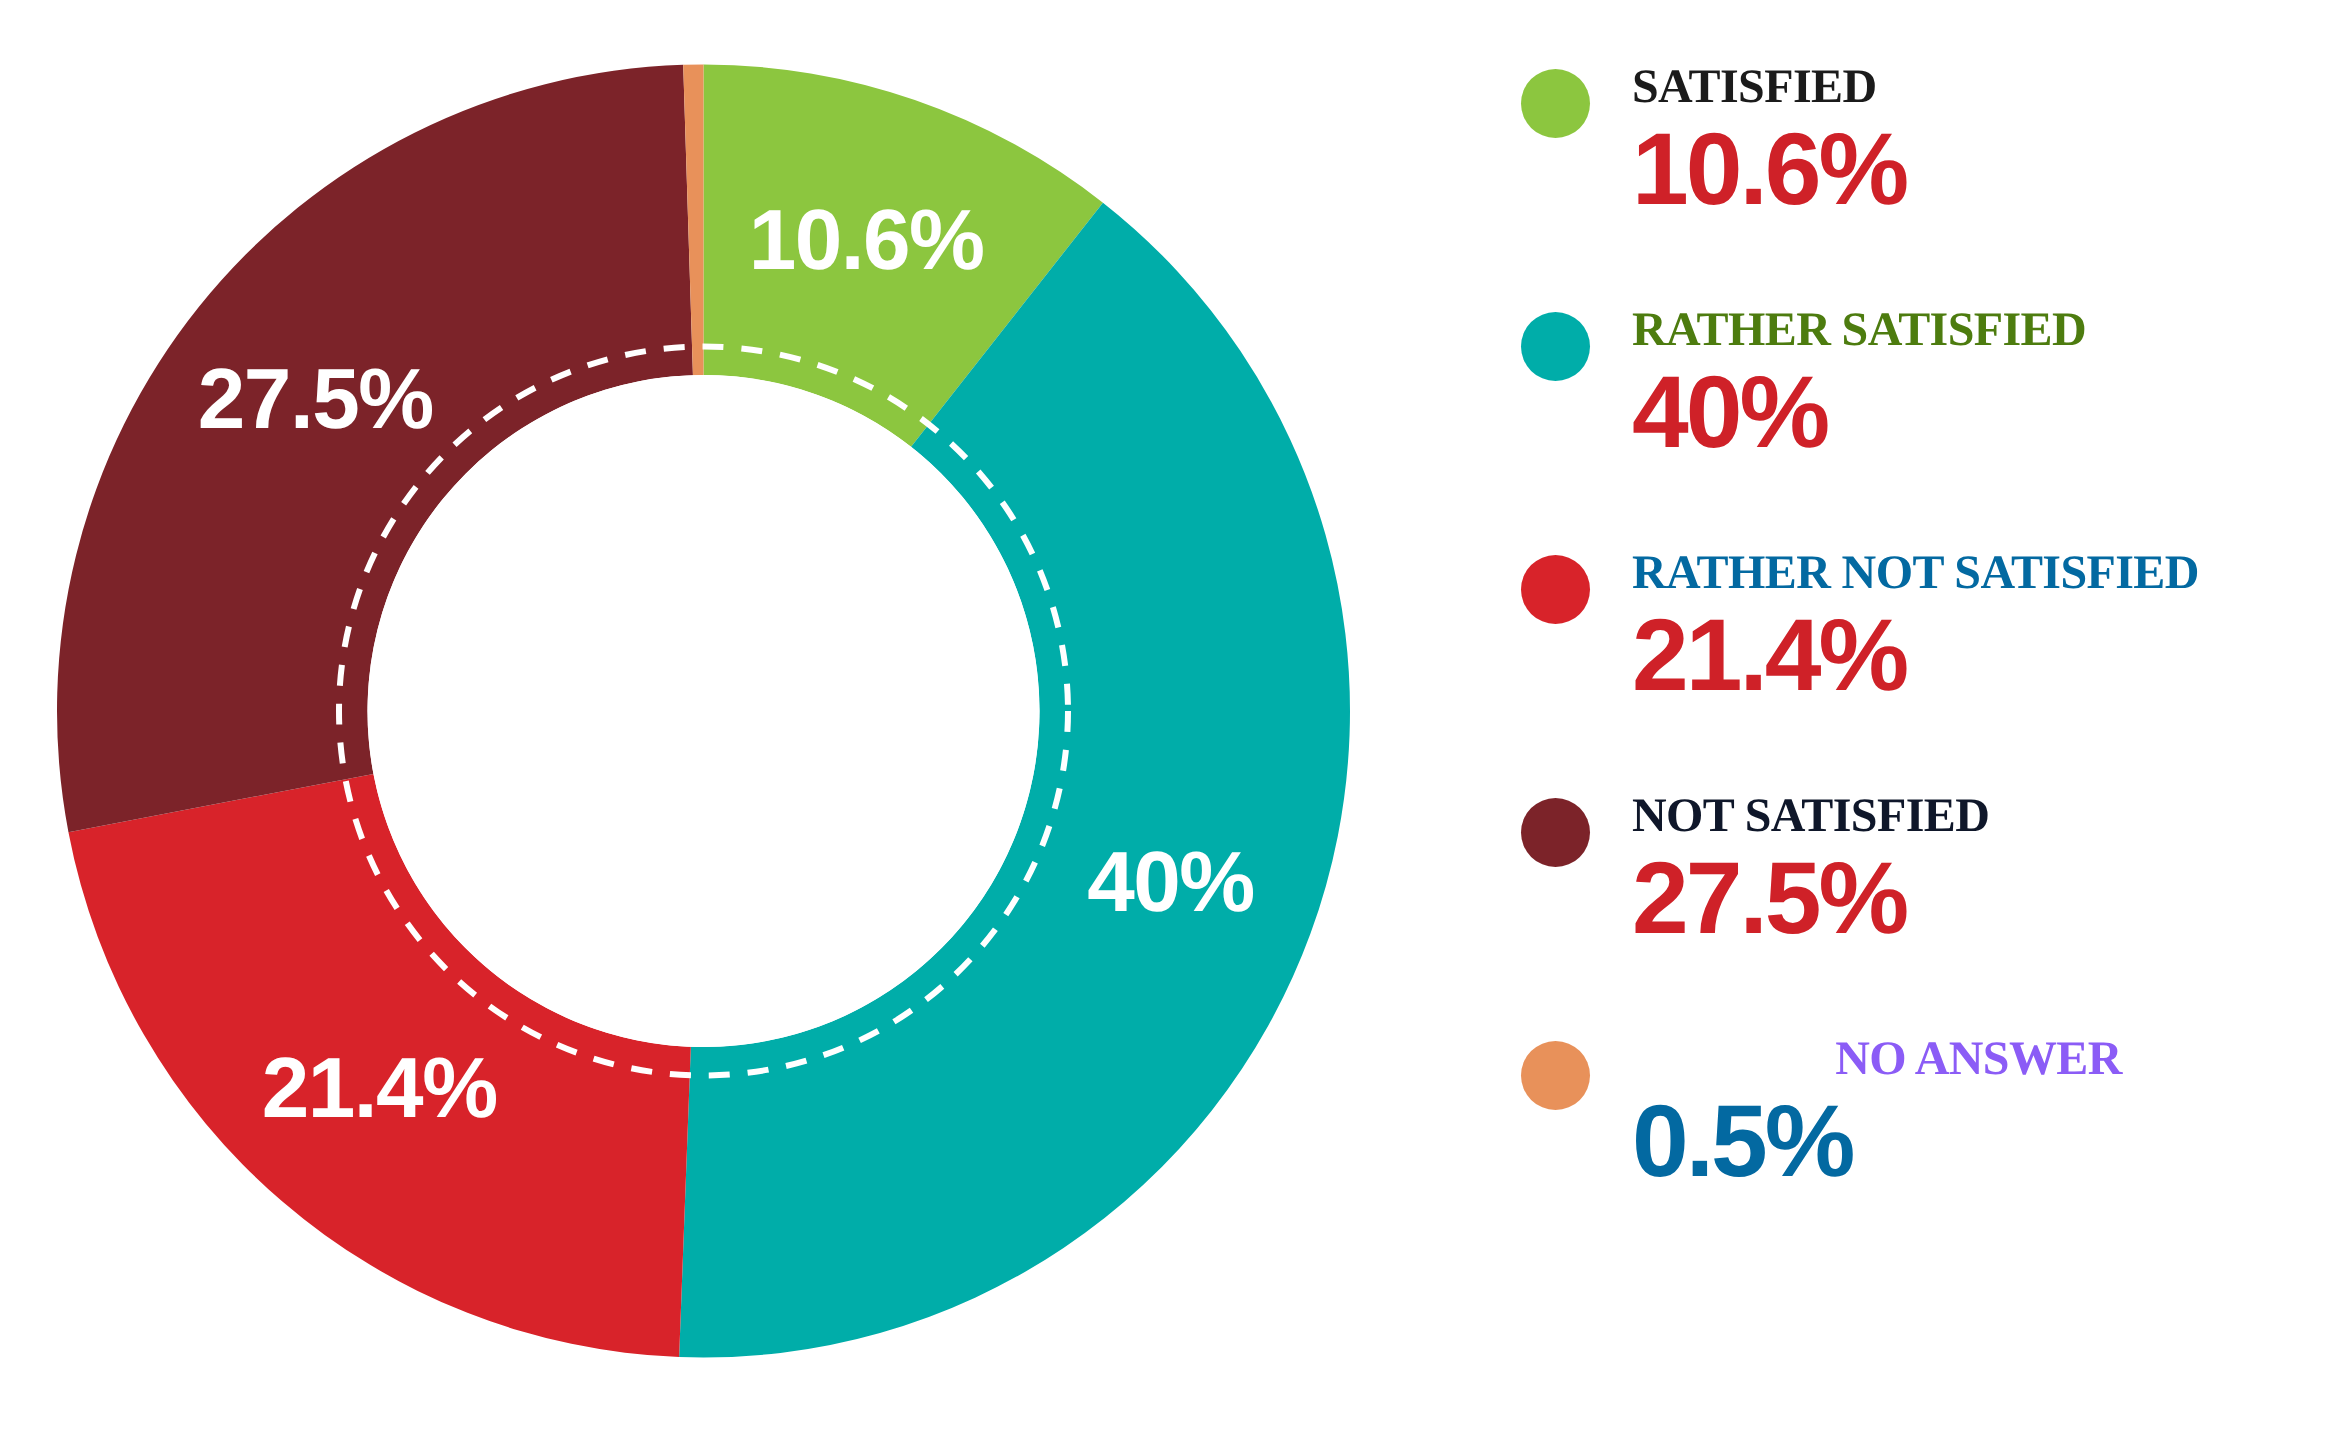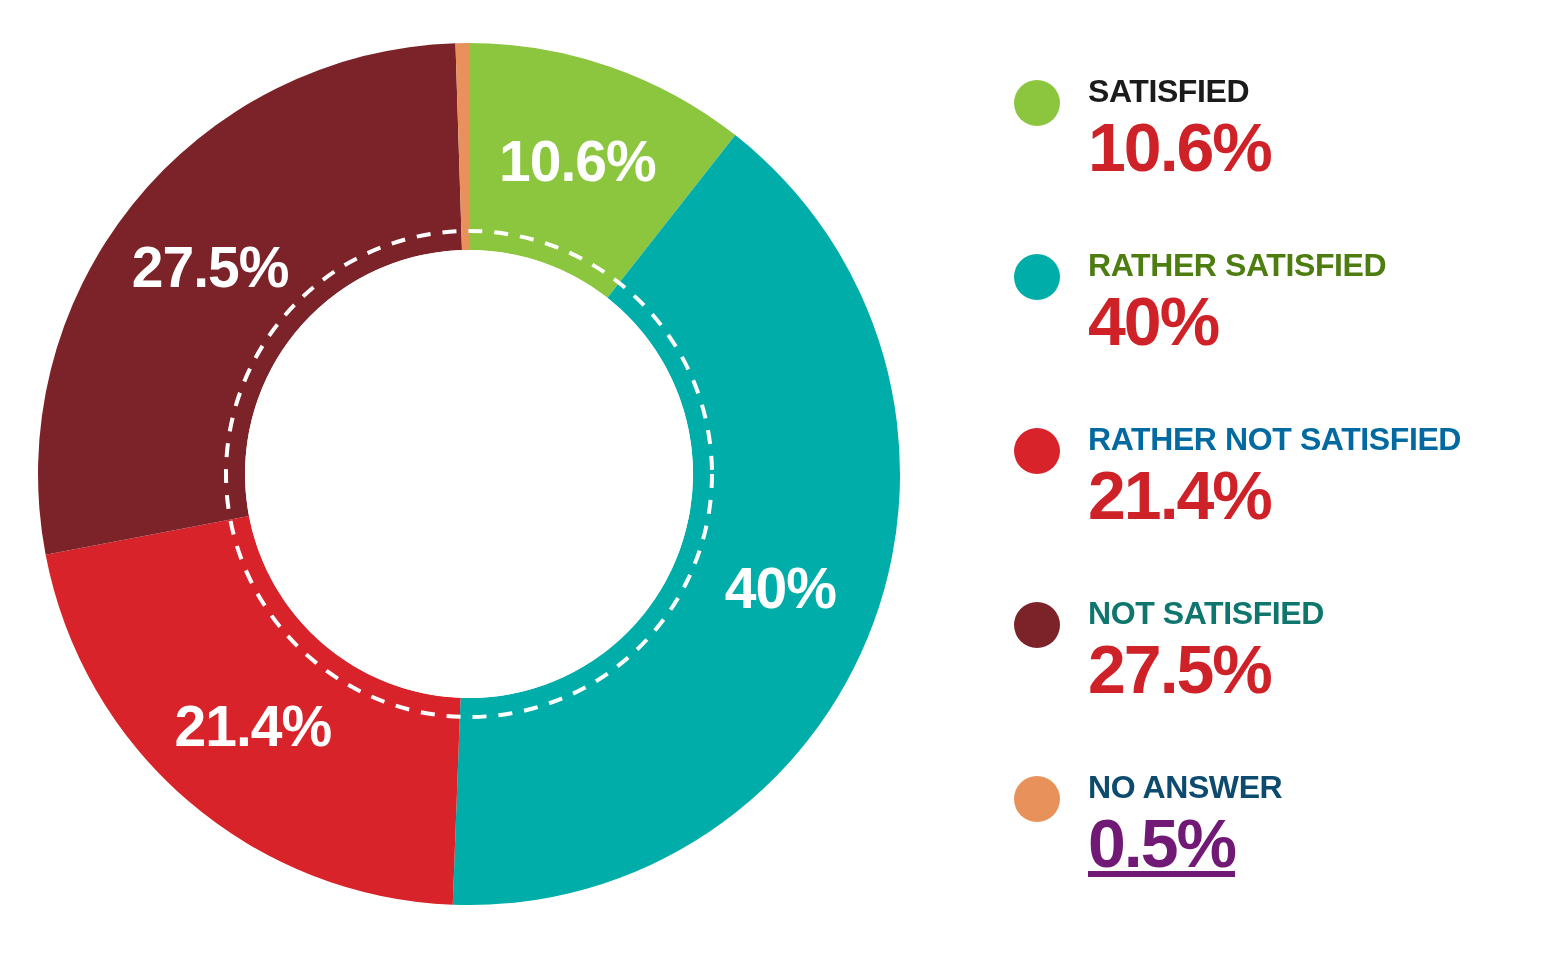--- a/index.html
+++ b/index.html
@@ -60,28 +60,27 @@
   .legend-swatch {
     position: absolute;
     left: 4px;
     top: 8px;
     width: 46px;
     height: 46px;
     border-radius: 50%;
   }
   .legend-label {
     display: block;
-    font-family: Liberation Sans, sans-serif;
+    font-family: Liberation Serif, serif;
     font-weight: bold;
     font-size: 32px;
     line-height: 38px;
     color: #1b1b1b;
     letter-spacing: -0.4px;
     white-space: nowrap;
-    margin-top: 34px;
   }
   .legend-value {
     display: block;
     font-family: "Liberation Sans", sans-serif;
     font-weight: bold;
     font-size: 68px;
     line-height: 78px;
     color: #cf2128;
     letter-spacing: -2px;
     margin-top: -2px;
@@ -127,24 +126,24 @@
     </div>
 
     <div class="legend-item">
       <span class="legend-swatch" style="background: rgb(216, 35, 42);"></span>
       <span class="legend-label" style="color: #0369a1;">RATHER NOT SATISFIED</span>
       <span class="legend-value" style="color: rgb(207, 33, 40);">21.4%</span>
     </div>
 
     <div class="legend-item">
       <span class="legend-swatch" style="background: rgb(124, 35, 41);"></span>
-      <span class="legend-label" style="color: #0f766e;">NOT SATISFIED</span>
+      <span class="legend-label" style="color: #0f172a;">NOT SATISFIED</span>
       <span class="legend-value" style="color: rgb(207, 33, 40);">27.5%</span>
     </div>
 
     <div class="legend-item">
       <span class="legend-swatch" style="background: rgb(232, 145, 90);"></span>
-      <span class="legend-label" style="color: #0c4a6e;">NO ANSWER</span>
-      <span class="legend-value" style="color: #701a75; text-decoration: underline;">0.5%</span>
+      <span class="legend-label" style="color: #8b5cf6; text-align: center;">NO ANSWER</span>
+      <span class="legend-value" style="color: #0369a1;">0.5%</span>
     </div>
 
   </div>
 </div>
 
 </body></html>

